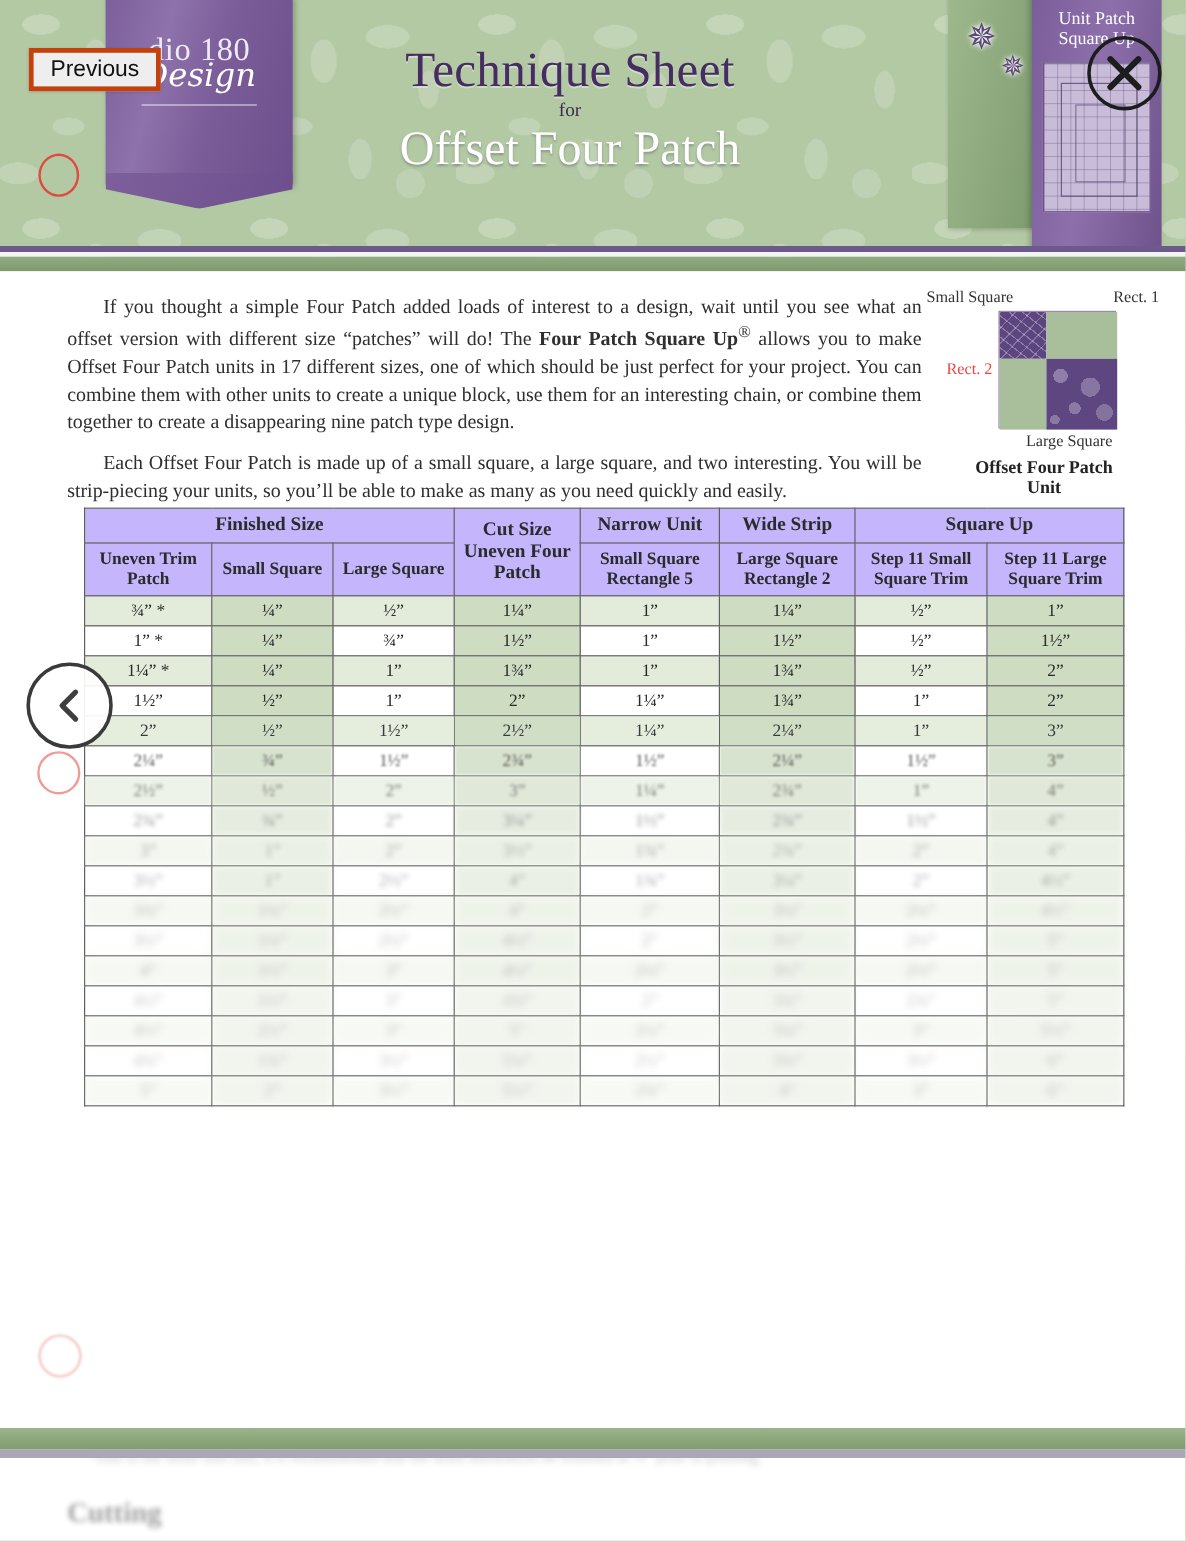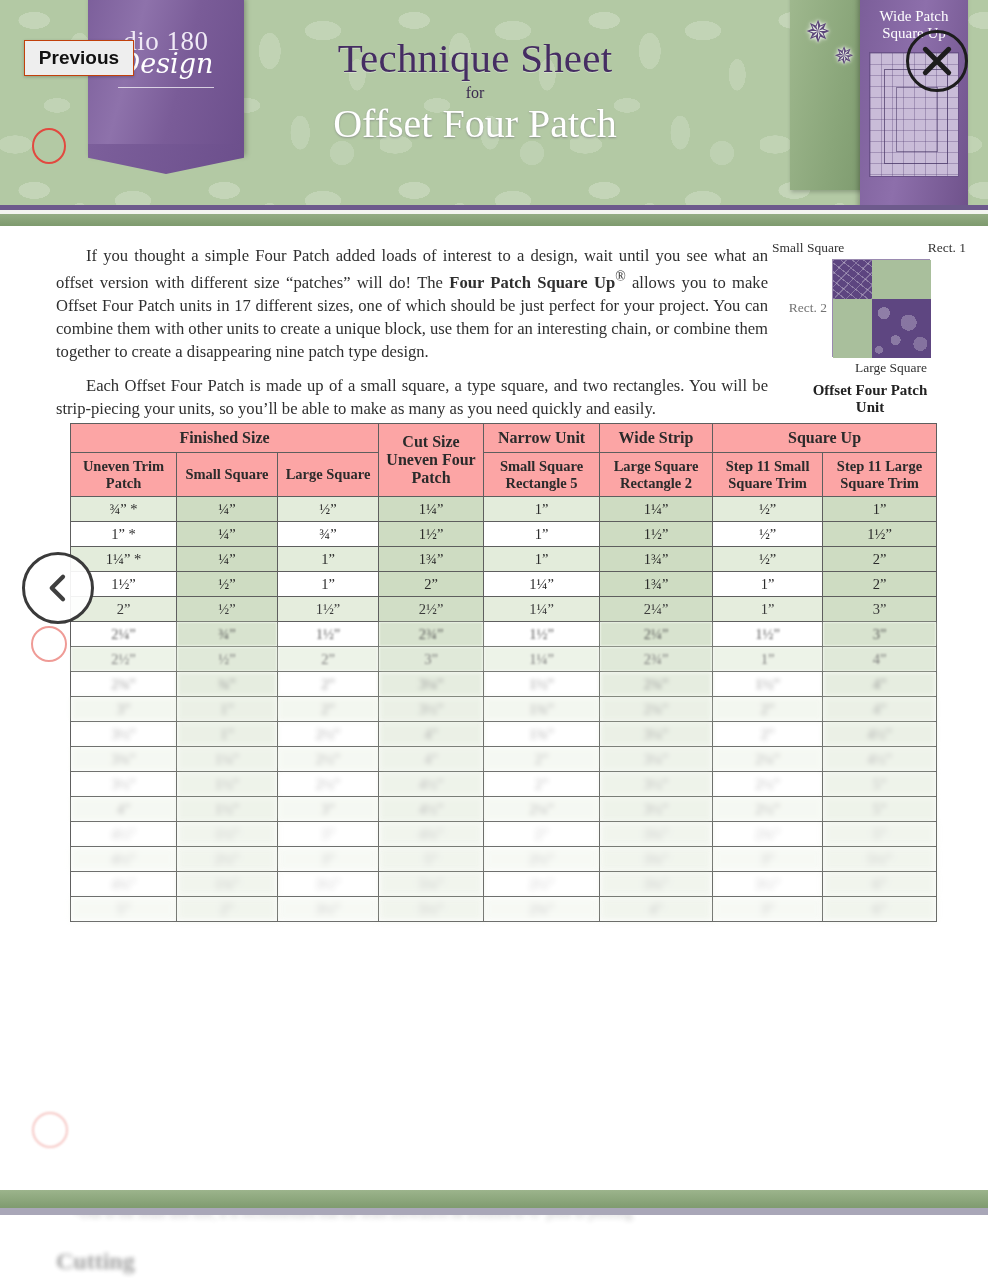--- a/index.html
+++ b/index.html
@@ -132,21 +132,21 @@
     font-size:16.6px; line-height:1.40; color:#2f2f2f; text-align:justify;
   }
   .intro p { text-indent: 30px; margin-bottom: 10px; }
   .intro b { font-weight:700; }
 
   
   .unit-fig { position:absolute; left:770px; top:14px; width:210px; }
   .uf-toprow { display:flex; justify-content:space-between; width:200px;
                font-size:13.5px; color:#333; padding:0 4px 3px 2px; }
   .uf-body { display:flex; align-items:center; }
-  .uf-left { font-size:13.5px; color:#737373; width:62px; text-align:right; padding-right:5px; }
+  .uf-left { font-size:13.5px; color:#ef4444; width:62px; text-align:right; padding-right:5px; }
   .uf-grid { width:98px; height:98px; display:grid;
              grid-template-columns:39px 59px; grid-template-rows:39px 59px;
              border:1px solid #9a8ab0; }
   .cell-ss { background:#5d4580;
              background-image:
                repeating-linear-gradient(38deg, rgba(255,255,255,.30) 0 1px, transparent 1px 7px),
                repeating-linear-gradient(-46deg, rgba(255,255,255,.26) 0 1px, transparent 1px 9px); }
   .cell-r1 { background:#a9bf9c; }
   .cell-r2 { background:#a9bf9c; }
   .cell-ls { background:#5e4681;
@@ -161,21 +161,21 @@
             width:200px; margin-top:6px; line-height:1.15; }
 
   
   table.chart {
     position:absolute; left:70px; top:197px; width:866px;
     border-collapse:collapse; table-layout:fixed;
   }
   table.chart th, table.chart td {
     border:1px solid #5e5e5e; text-align:center; color:#2b2b2b;
   }
-  table.chart th { font-weight:700; padding:5px 2px; background:#fca5a5; }
+  table.chart th { font-weight:700; padding:5px 2px; background:#c4b5fd; }
   th.shade, td.shade { background:#cedcc2; }
   th.grp { font-size:16px; }
   th.sub { font-size:14.5px; line-height:1.14; }
   table.chart td { font-size:14.5px; padding:3px 2px; height:25px; }
   tr.alt td { background:#e3ecdb; }
   tr.alt td.shade { background:#cedcc2; }
 
   
   tr.f0 td { opacity:1; filter:none; }
   tr.f1 td { opacity:.92; filter:blur(.35px); }
@@ -203,25 +203,25 @@
   }
 
   
   .bot-green { position:absolute; left:0; top:1190px; width:988px; height:18px;
                background:linear-gradient(#9cb48c,#7f9b6f); }
   .bot-grey  { position:absolute; left:0; top:1208px; width:988px; height:7px; background:#a9a7b8; }
 
   
   .prev-btn {
     position:absolute; left:24px; top:40px; width:110px; height:36px;
-    background:#eeeeee; border:1px solid #c2410c;
+    background:#eeeeee; border:4px solid #c2410c;
     font-family:"Liberation Sans", sans-serif; font-size:19px; color:#111;
     display:flex; align-items:center; justify-content:center;
     box-shadow:0 1px 3px rgba(0,0,0,.22);
-    cursor:pointer; z-index:40;font-weight:bold;
+    cursor:pointer; z-index:40;
   }
   .nav-left {
     position:absolute; left:22px; top:552px; width:72px; height:72px;
     border-radius:50%; background:rgba(255,255,255,.92); border:3px solid #3a3a3a;
     display:flex; align-items:center; justify-content:center; z-index:40; cursor:pointer;
   }
   .nav-left svg { width:30px; height:30px; }
   .close-x {
     position:absolute; right:20px; top:30px; width:62px; height:62px;
     border-radius:50%; border:3px solid #1d1d1d; background:transparent;
@@ -261,36 +261,36 @@
       <div class="star star-a">
           <span>✵</span>
         </div>
       <div class="star star-b">
           <span>✵</span>
         </div>
     </div>
 
     <div class="ruler-panel">
       <div class="rp-title">
-        <div>Wide Patch</div>
+        <div>Unit Patch</div>
         <div>Square Up</div>
       </div>
       <div class="ruler-img"></div>
     </div>
   </div>
 
   <div class="sep-purple"></div>
   <div class="sep-white"></div>
   <div class="sep-green"></div>
 
   <div class="sheet">
 
     <div class="intro">
       <p><span>If you thought a simple Four Patch added loads of interest to a design, wait until you see what an offset version with different size “patches” will do! The </span><b>Four Patch Square Up</b><sup>®</sup><span> allows you to make Offset Four Patch units in 17 different sizes, one of which should be just perfect for your project. You can combine them with other units to create a unique block, use them for an interesting chain, or combine them together to create a disappearing nine patch type design.</span></p>
-      <p>Each Offset Four Patch is made up of a small square, a type square, and two rectangles. You will be strip-piecing your units, so you’ll be able to make as many as you need quickly and easily.</p>
+      <p>Each Offset Four Patch is made up of a small square, a large square, and two interesting. You will be strip-piecing your units, so you’ll be able to make as many as you need quickly and easily.</p>
     </div>
 
     <div class="unit-fig">
       <div class="uf-toprow">
         <span>Small Square</span>
         <span>Rect. 1</span>
       </div>
       <div class="uf-body">
         <div class="uf-left">Rect. 2</div>
         <div class="uf-grid">

